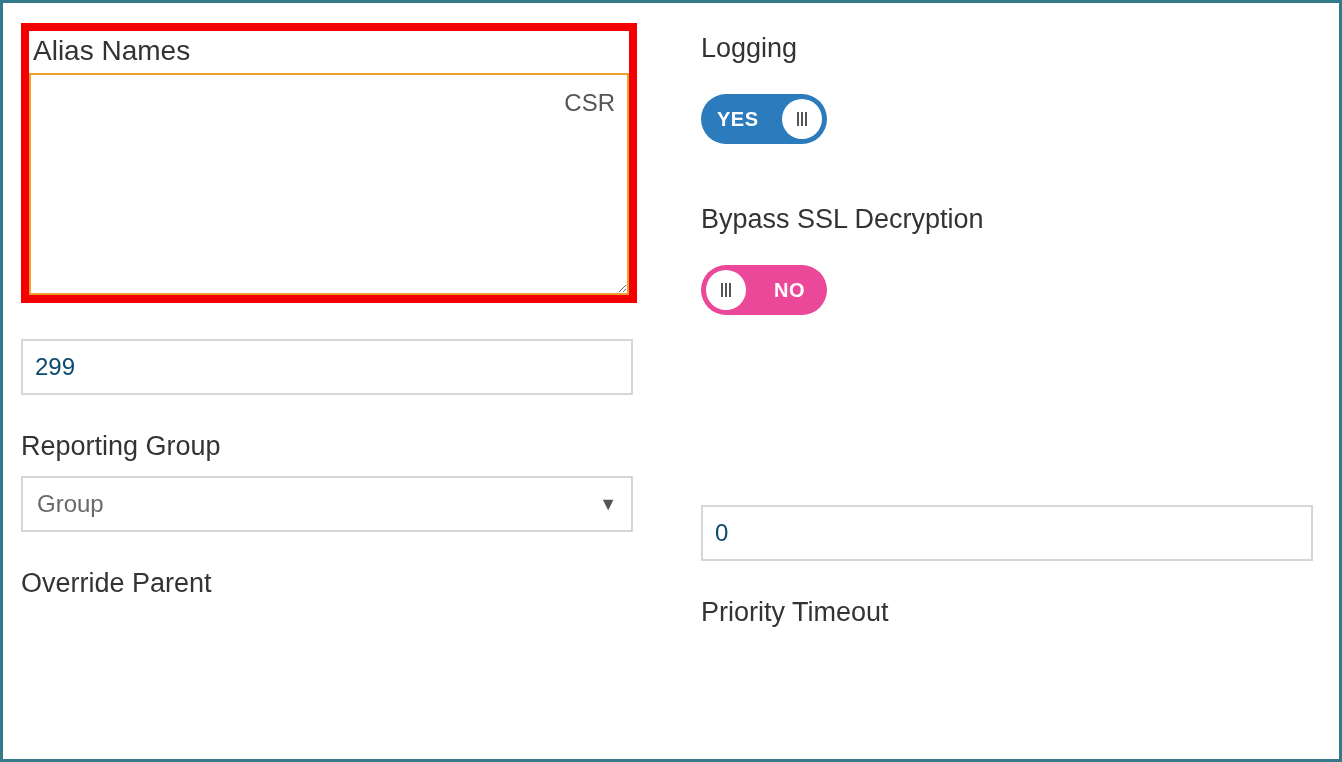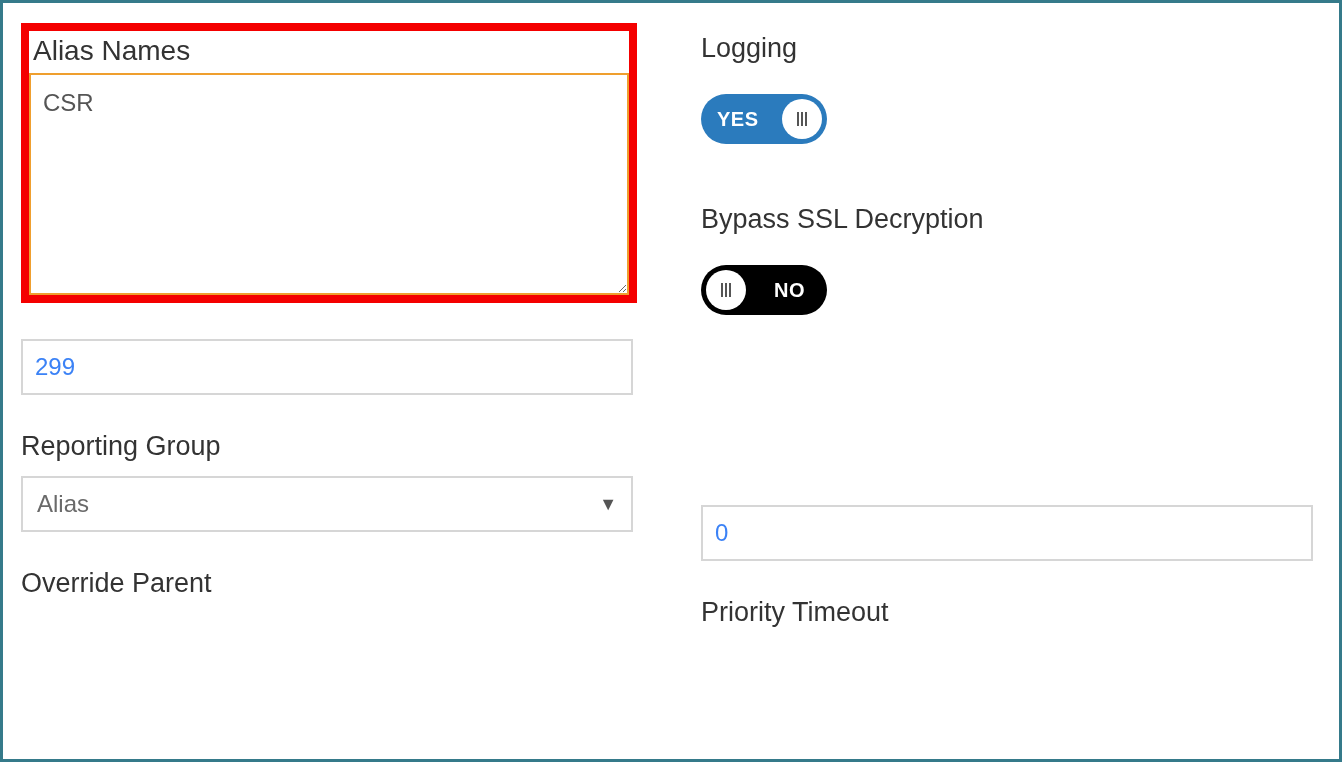--- a/index.html
+++ b/index.html
@@ -53,31 +53,32 @@
     width: 600px;
     height: 222px;
     border: 2px solid #ef9f2e;
     font-size: 24px;
     padding: 14px 12px;
     font-family: inherit;
     color: #555;
     resize: both;
     outline: none;
     display: block;
+    text-align: right;
   }
   .block {
     margin-top: 36px;
   }
   .text-input {
     width: 612px;
     height: 56px;
     border: 2px solid #d6d6d6;
     font-size: 24px;
     padding: 0 12px;
-    color: #3b82f6;
+    color: #0c4a6e;
     font-family: inherit;
     outline: none;
     background: #fff;
   }
   .select-wrap {
     position: relative;
     width: 612px;
   }
   .select-box {
     width: 100%;
@@ -109,21 +110,21 @@
     height: 50px;
     border-radius: 25px;
     position: relative;
     cursor: pointer;
     user-select: none;
   }
   .toggle.on {
     background: #2b7bbd;
   }
   .toggle.off {
-    background: #000000;
+    background: #ec4899;
   }
   .toggle .label {
     font-size: 20px;
     font-weight: 700;
     color: #ffffff;
     letter-spacing: 0.5px;
   }
   .toggle.on .label {
     position: absolute;
     left: 16px;
@@ -184,21 +185,21 @@
       </div>
 
       <div class="block">
         <input type="text" class="text-input" value="299" style="">
       </div>
 
       <div class="block">
         <div class="field-label">Reporting Group</div>
         <div class="select-wrap">
           <div class="select-box">
-            <span>Alias</span>
+            <span>Group</span>
           </div>
           <span class="select-caret">▼</span>
         </div>
       </div>
 
       <div class="block">
         <div class="field-label">Override Parent</div>
       </div>
 
     </div>

